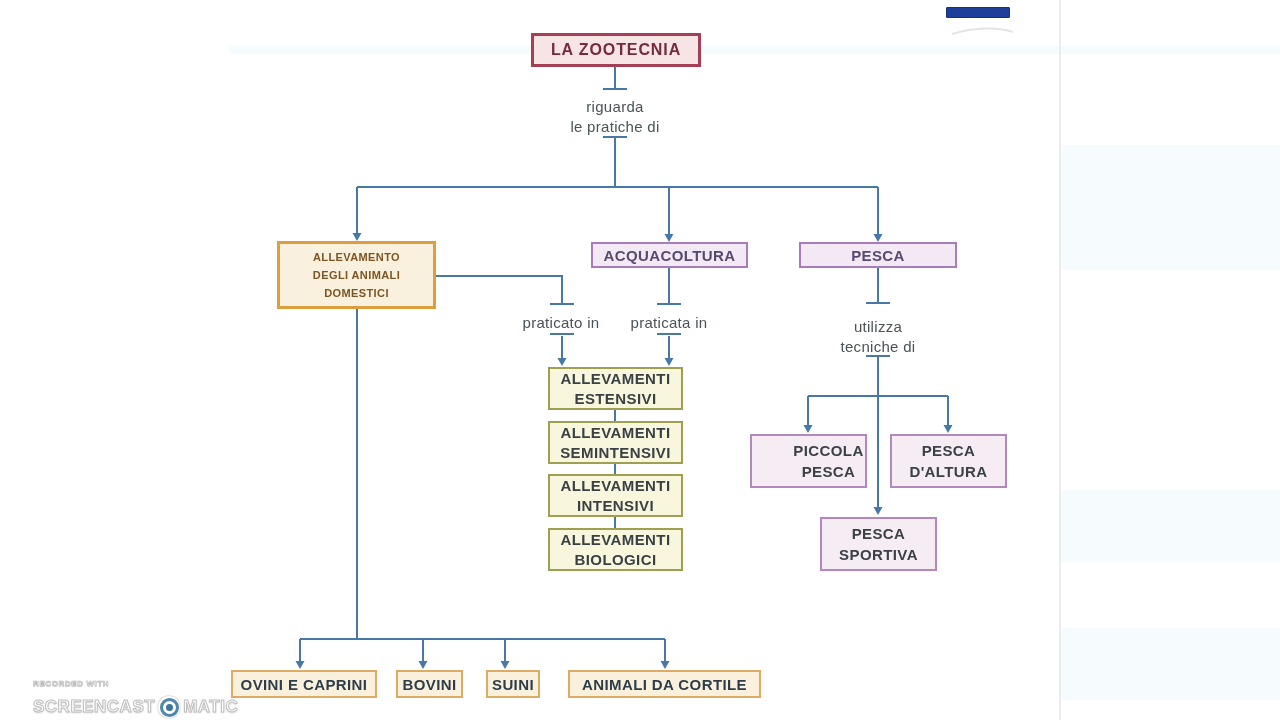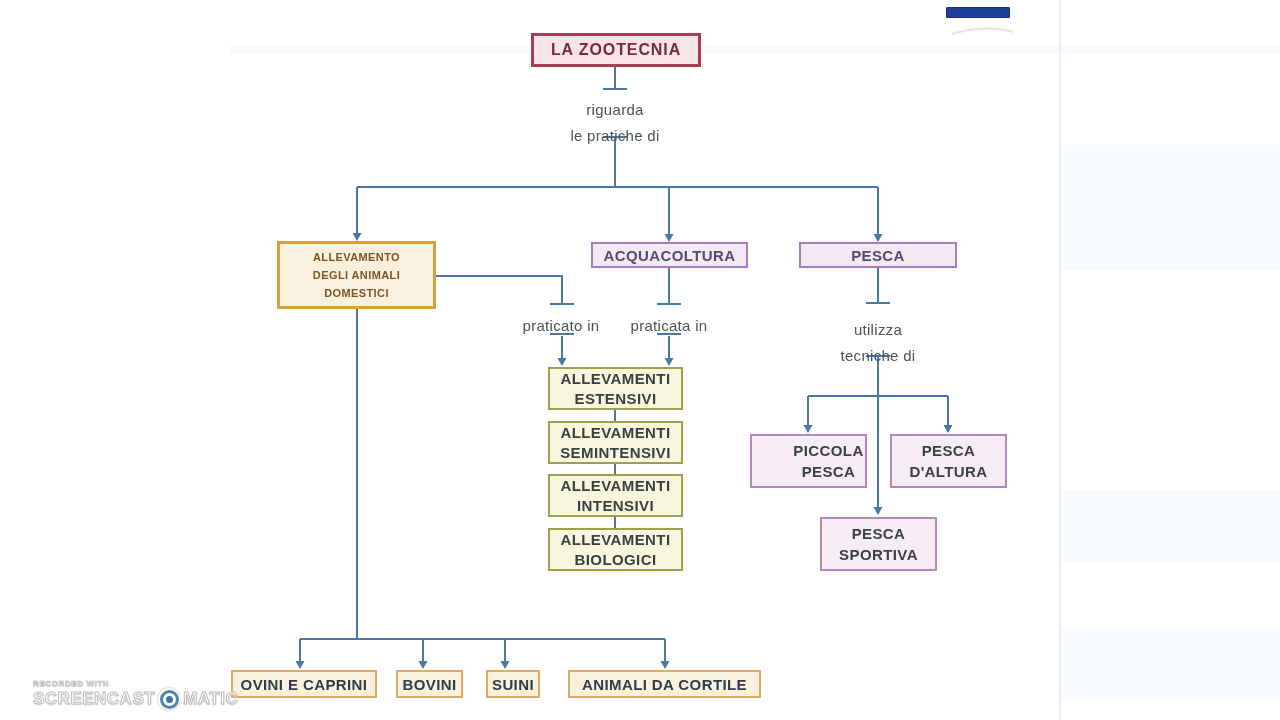--- a/index.html
+++ b/index.html
@@ -18,30 +18,30 @@
     text-align:center;font-weight:bold;white-space:pre-line;box-sizing:border-box;
     letter-spacing:.4px;
   }
   .node-root{background:#f7e4e4;border:3px solid #a43f56;color:#752a3e;font-size:16px;letter-spacing:.9px;}
   .node-orange{background:#f9f0dd;border:3px solid #dd9e3f;color:#7d5523;font-size:11px;line-height:18px;}
   .node-purple{background:#f2e9f4;border:2px solid #a87cba;color:#564a6e;font-size:15px;}
   .node-olive{background:#f8f6dd;border:2px solid #9da050;color:#3a4144;font-size:15px;line-height:20px;}
   .node-lilac{background:#f5ecf4;border:2px solid #b288bd;color:#3c4147;font-size:15px;line-height:21px;}
   .node-tan{background:#f9f1dc;border:2px solid #ddab63;color:#2e3d4b;font-size:15px;}
   .edge-label{
-    position:absolute;z-index:2;color:#4a5356;font-size:15px;line-height:26px;
+    position:absolute;z-index:2;color:#4a5356;font-size:15px;line-height:20px;
     text-align:center;white-space:pre-line;letter-spacing:.3px;
   }
   
   .watermark{position:absolute;left:33px;top:679px;z-index:3;}
   .wm-top{
     font-size:8px;font-weight:bold;color:#ffffff;letter-spacing:.6px;
     -webkit-text-stroke:.6px #b5b5b5;text-shadow:0 1px 1px #c9c9c9;
   }
-  .wm-brand{display:flex;align-items:center;gap:3px;margin-top:0;justify-content:center;}
+  .wm-brand{display:flex;align-items:center;gap:3px;margin-top:8px;justify-content:center;}
   .wm-word{
     font-size:17px;font-weight:bold;color:#ffffff;letter-spacing:.5px;
     -webkit-text-stroke:1px #bdbdbd;text-shadow:0 1px 2px #cfcfcf;
   }
   .wm-logo{
     width:22px;height:22px;border-radius:50%;background:#ffffff;
     box-shadow:0 0 2px #9e9e9e;display:flex;align-items:center;justify-content:center;
   }
   .wm-ring{
     width:13px;height:13px;border-radius:50%;border:3px solid #4e86ad;background:#ffffff;

